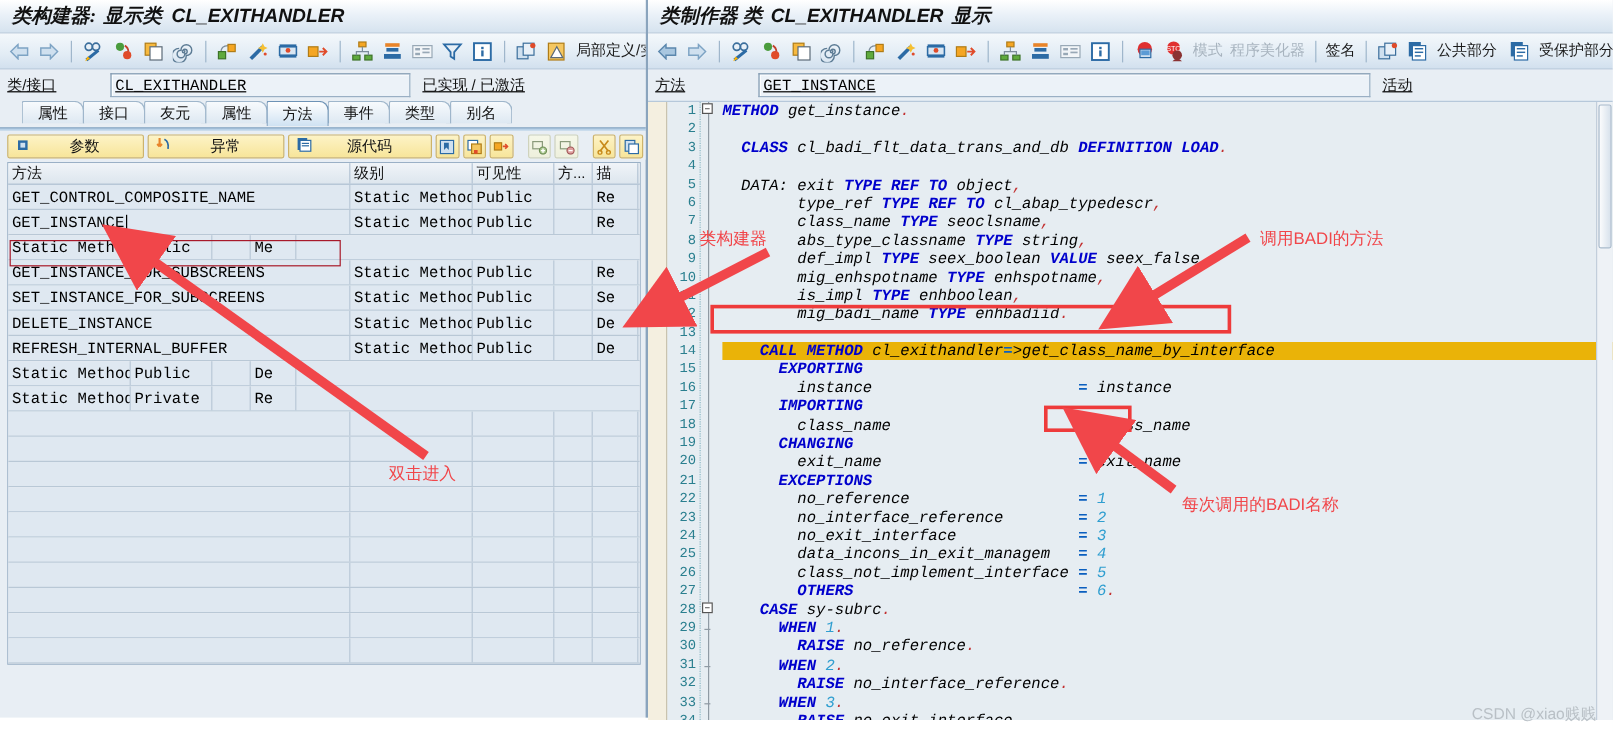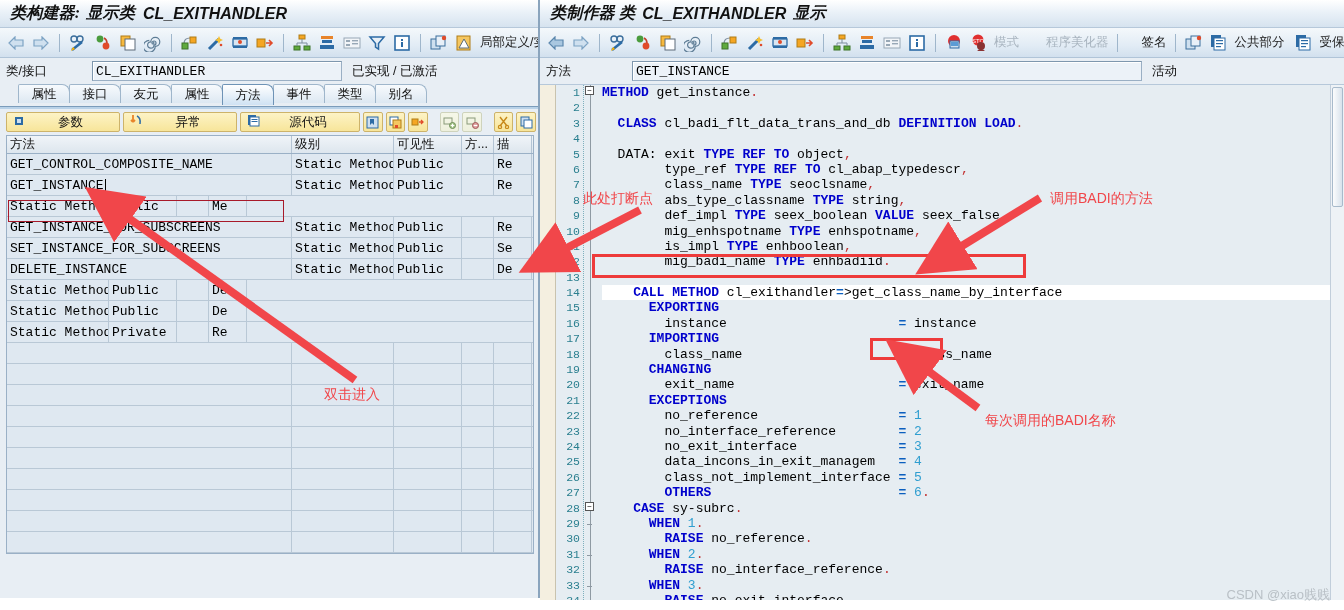--- a/index.html
+++ b/index.html
@@ -61,20 +61,21 @@
     padding: 0 2px; display:flex; align-items:center; height:24px;
   }
   .tb-text.disabled { color: #a8b4bf; }
   .tb-labelbtn { display:flex; align-items:center; gap:2px; flex:none; padding-right:4px; }
 
   
   .fieldrow {
     height: 26px; display: flex; align-items: center;
     padding-left: 6px; gap: 0;
     background: #e8eef4;
+    text-decoration: underline;
   }
   .fieldrow .lbl { font-size: 12.5px; color: #111; width: 86px; flex:none; }
   .fieldrow .inp {
     height: 20px; background: #ecf2f8;
     border: 1px solid #9aafc4;
     border-top-color:#7e97ae; border-left-color:#7e97ae;
     font-family: "Liberation Mono", monospace;
     font-size: 13px; color: #000;
     display: flex; align-items: center; padding: 0 3px;
     box-shadow: inset 1px 1px 0 #ffffff;
@@ -193,27 +194,27 @@
   }
   .code {
     flex: 1; position: relative;
     font-family: "Liberation Mono", monospace;
     font-size: 13px; line-height: 15.4px;
     color: #000; padding-left: 4px;
     background: #e6edf2;
     white-space: pre;
     overflow: hidden;
   }
-  .ln { height: 15.4px; line-height: 15.4px; white-space: pre; }
+  .ln { height: 15.4px; line-height: 15.4px; white-space: pre; font-style: italic; }
   .gln { height: 15.4px; line-height: 15.4px; }
   .kw { color: #0000cc; font-weight: bold; }
   .kw2 { color: #0b5fbf; font-weight: bold; }
   .num { color: #2f9ed0; }
   .pun { color: #c23030; }
-  .hl-line { background: #ffffff; }
+  .hl-line { background: #eab308; }
 
   .foldbox {
     position: absolute; width: 9px; height: 9px;
     border: 1px solid #555; background: #fff;
     font-size: 8px; line-height: 7px; text-align: center; color:#000;
     font-family: "Liberation Sans", sans-serif;
   }
   .tickmark { position:absolute; width:5px; height:1px; background:#8f9aa3; left:3px;}
 
   
@@ -526,20 +527,21 @@
             <div class="c-desc">Se</div>
           </div>
           <div class="row">
             <div class="c-name">DELETE_INSTANCE</div>
             <div class="c-level">Static Method</div>
             <div class="c-vis">Public</div>
             <div class="c-x"></div>
             <div class="c-desc">De</div>
           </div>
           <div class="row">
+            <div class="c-name">REFRESH_INTERNAL_BUFFER</div>
             <div class="c-level">Static Method</div>
             <div class="c-vis">Public</div>
             <div class="c-x"></div>
             <div class="c-desc">De</div>
           </div>
           <div class="row">
             <div class="c-level">Static Method</div>
             <div class="c-vis">Public</div>
             <div class="c-x"></div>
             <div class="c-desc">De</div>
@@ -743,23 +745,23 @@
       </div>
       <div class="tb-btn">
         <svg width="18" height="18" viewBox="0 0 18 18">
             <circle cx="8" cy="6" r="5.5" fill="#e03030"></circle>
             <text x="8" y="8.6" font-size="6" fill="#fff" text-anchor="middle" font-family="Liberation Sans">STO</text>
             <circle cx="11" cy="12" r="4" fill="#8a3232"></circle>
             <path d="M7 17 q4 -4 8 0" fill="#8a3232"></path>
           </svg>
       </div>
       <div class="tb-text disabled">模式</div>
-      <div class="tb-text disabled" style="margin-left:22px">程序美化器</div>
-      <div class="tb-sep"></div>
-      <div class="tb-text" style="margin-left:16px">签名</div>
+      <div class="tb-text disabled" style="margin-left:1px">程序美化器</div>
+      <div class="tb-sep"></div>
+      <div class="tb-text" style="margin-left:0">签名</div>
       <div class="tb-sep"></div>
       <div class="tb-btn">
         <svg width="18" height="18" viewBox="0 0 18 18">
             <rect x="1" y="5" width="9" height="10" fill="#cfe0ef" stroke="#3b6e9c"></rect>
             <rect x="6" y="2" width="9" height="10" fill="#e8f0f8" stroke="#3b6e9c"></rect>
             <circle cx="14" cy="4" r="2.2" fill="#e04b2a"></circle>
           </svg>
       </div>
       <div class="tb-labelbtn">
         <span class="tb-btn">
@@ -851,21 +853,21 @@
       <div class="scrollbar-v">
         <div class="scroll-thumb"></div>
       </div>
     </div>
   </div>
 
   <div class="redbox" style="left:8px; top:200px; width:276px; height:22px; border-color:#a8192a; border-width:1px;"></div>
   <div class="redbox" style="left:592px; top:254px; width:434px; height:24px;"></div>
   <div class="redbox" style="left:870px; top:338px; width:73px; height:22px;"></div>
 
-  <div class="anno" style="left:583px; top:190px;">此处打断点</div>
+  <div class="anno" style="left:583px; top:190px;">类构建器</div>
   <div class="anno" style="left:1050px; top:190px;">调用BADI的方法</div>
   <div class="anno" style="left:985px; top:412px;">每次调用的BADI名称</div>
 
   <svg class="arrows">
     <defs>
       <marker id="ah" markerWidth="7" markerHeight="7" refX="1.6" refY="3.5" orient="auto">
         <polygon points="0,0 7,3.5 0,7" fill="#f1464a"></polygon>
       </marker>
     </defs>
     <line x1="355" y1="380" x2="120" y2="212" stroke="#f1464a" stroke-width="8" marker-end="url(#ah)"></line>

